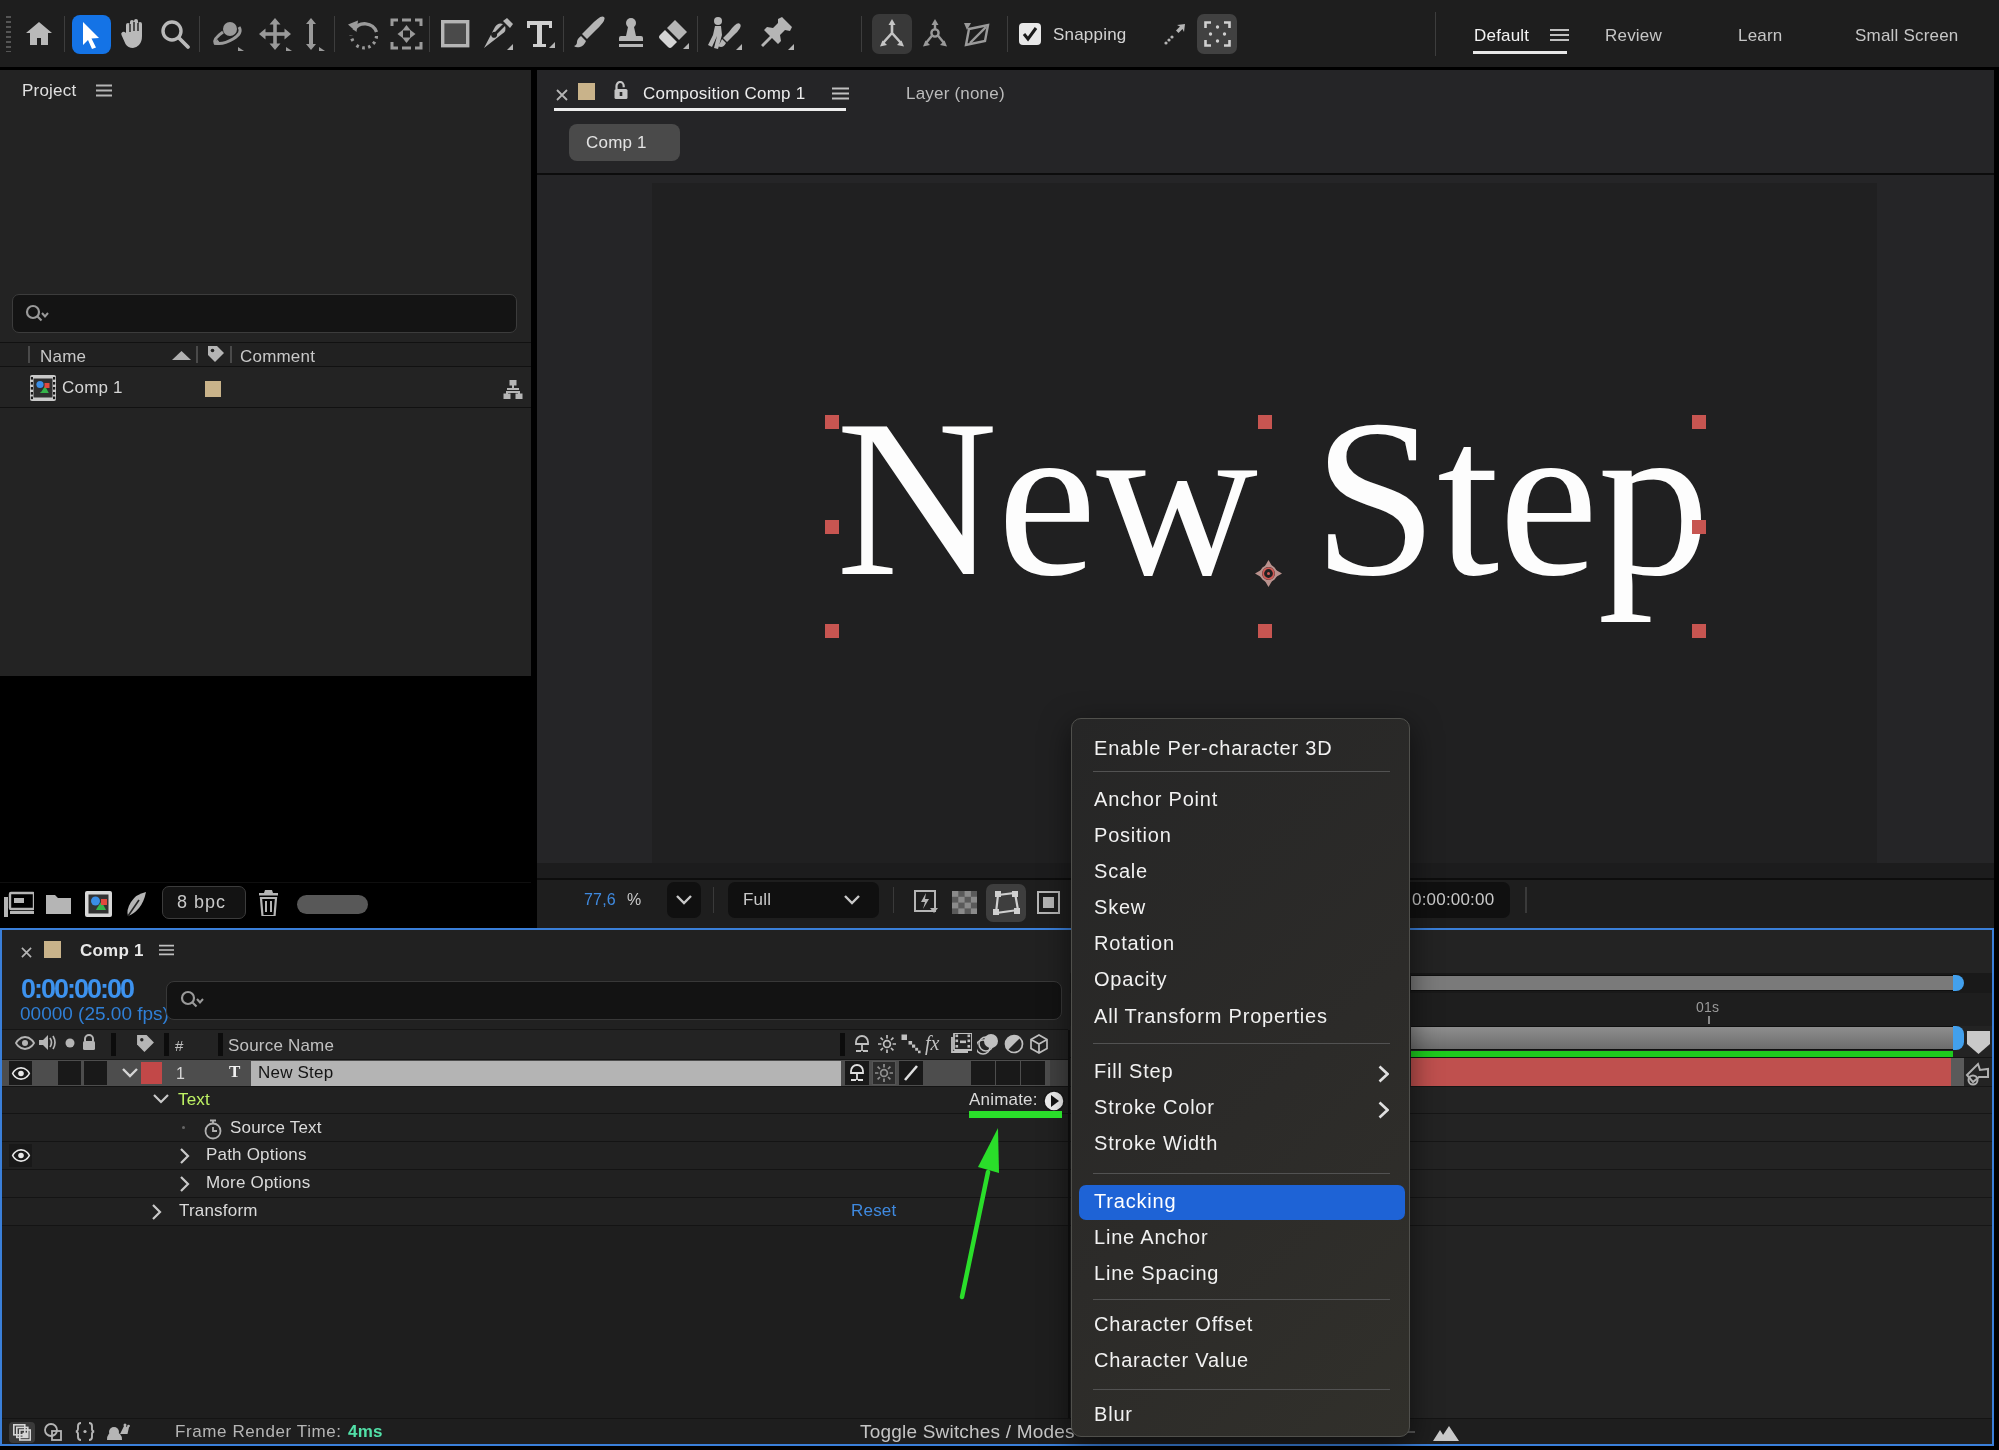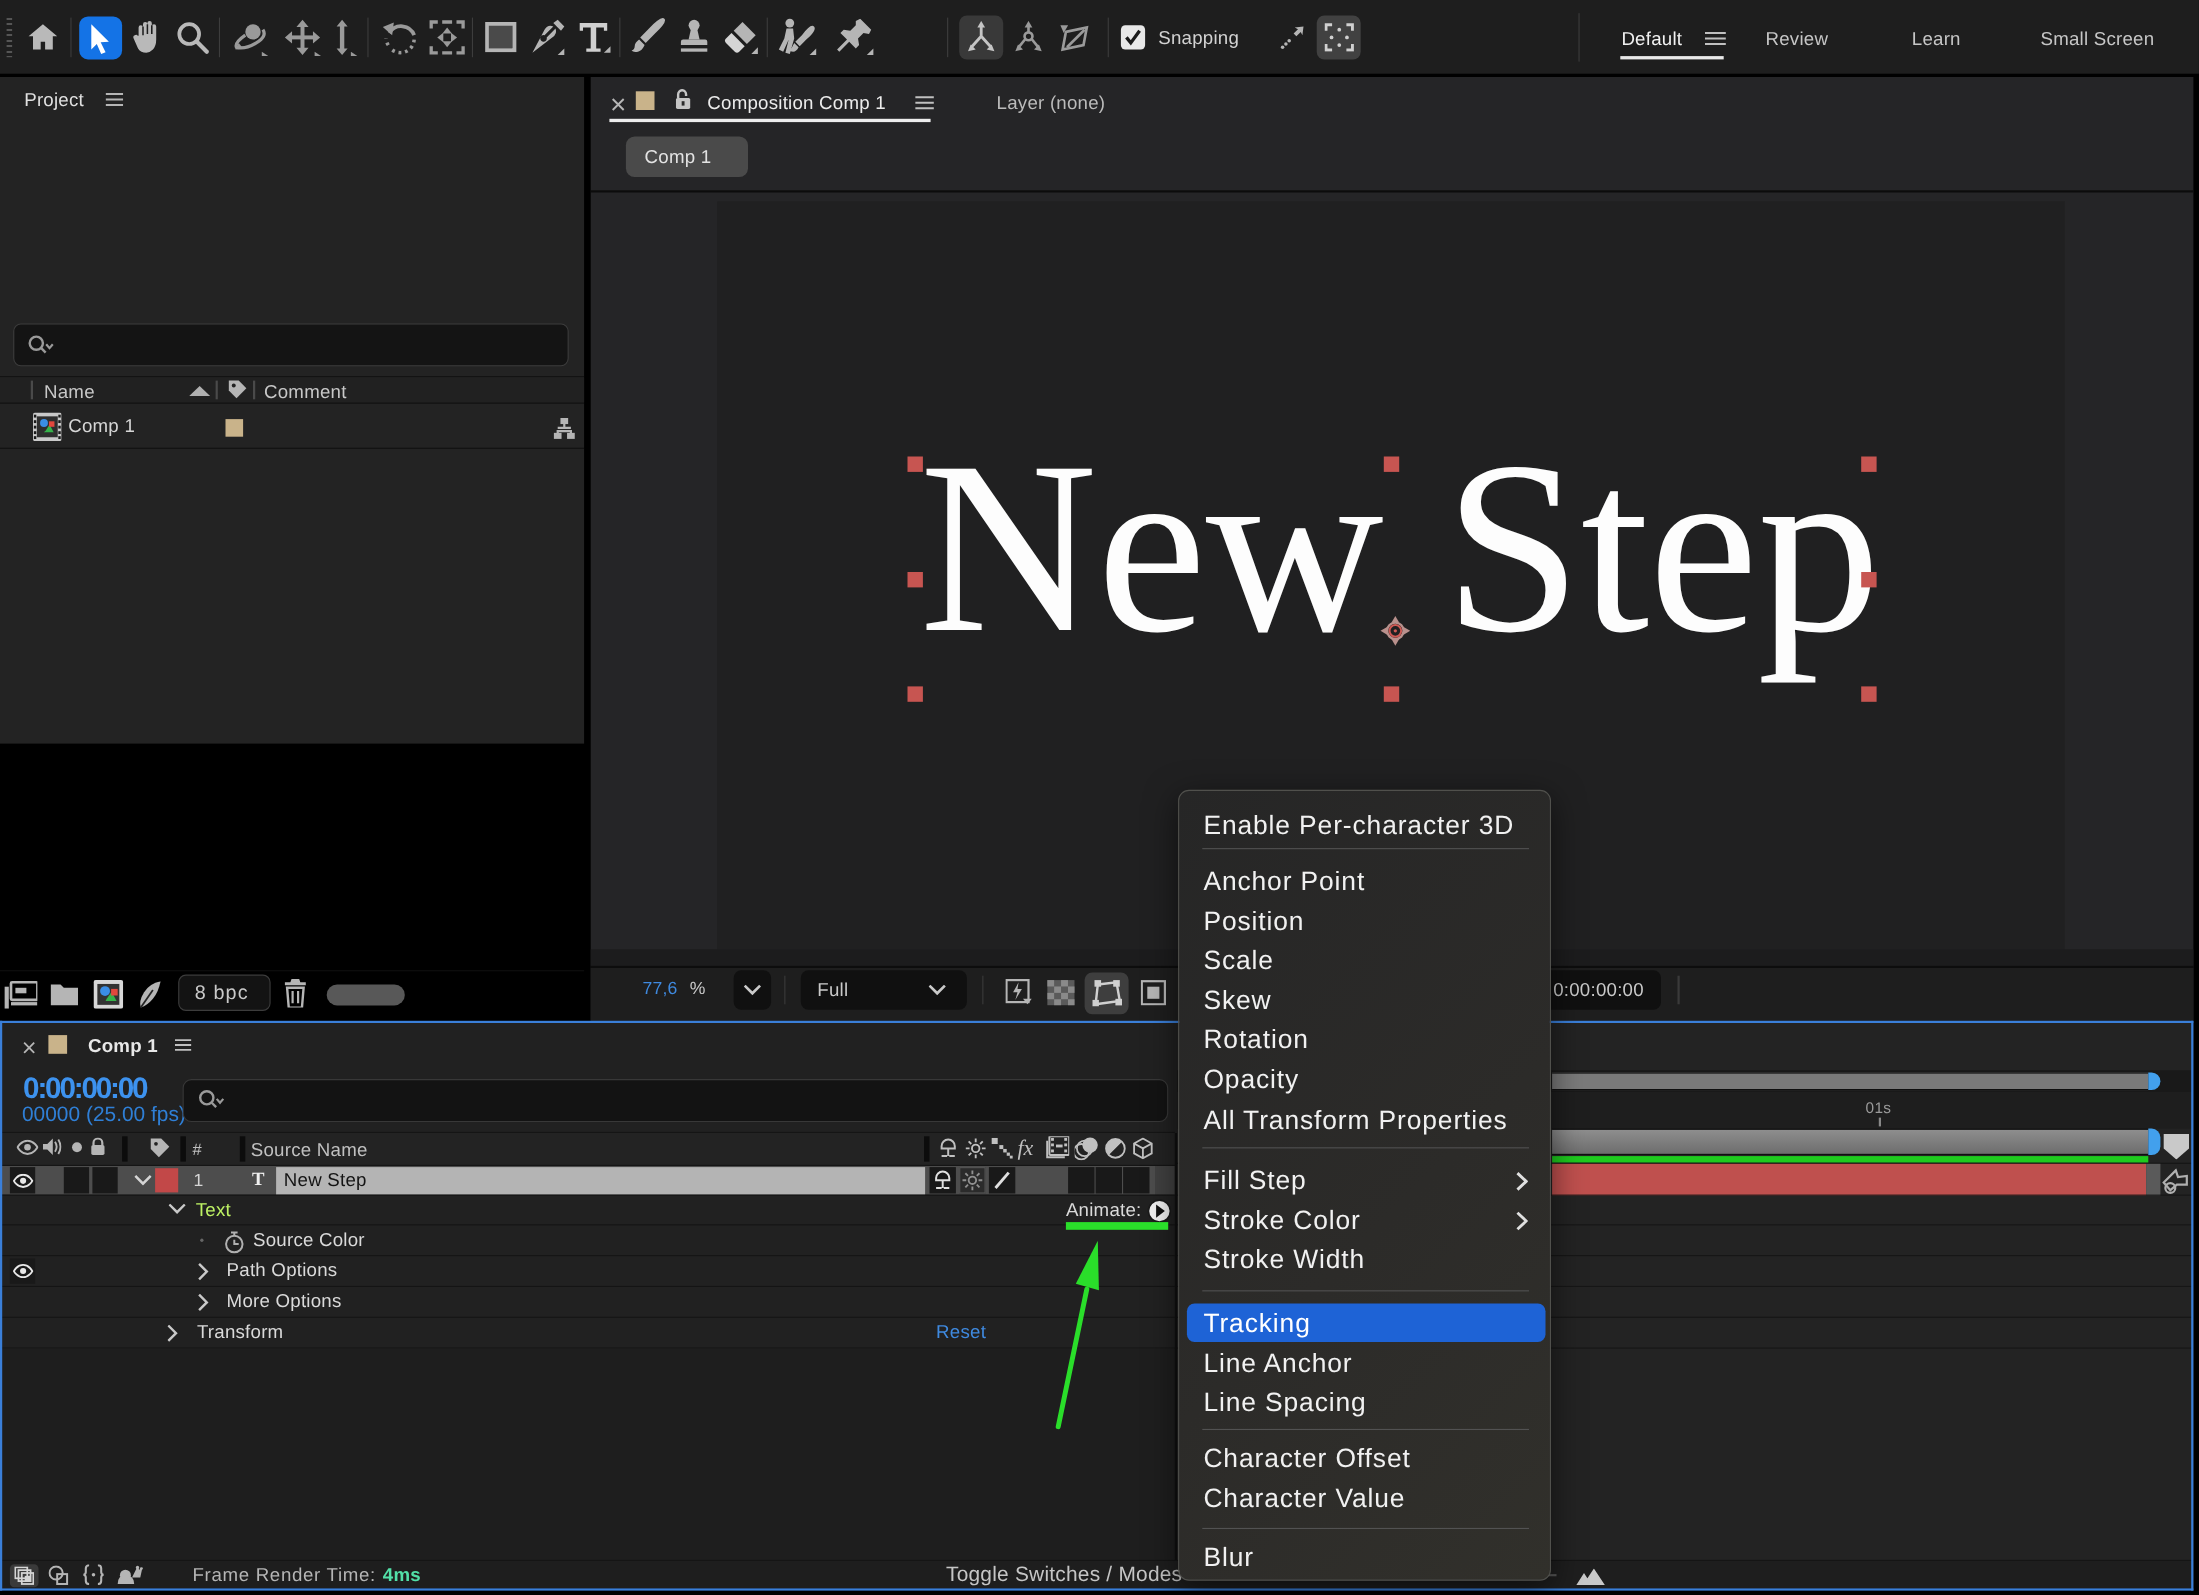--- a/index.html
+++ b/index.html
@@ -1,20 +1,20 @@
 <!DOCTYPE html>
 <html><head><meta charset="utf-8">
 <style>
 *{margin:0;padding:0;box-sizing:border-box}
 html,body{width:1999px;height:1450px;background:#000;font-family:"Liberation Sans",sans-serif;overflow:hidden}
 body{position:relative}
 .a{position:absolute}
 .t{color:#cfcfcf;font-size:17px;letter-spacing:0.2px;white-space:nowrap}
 svg{display:block}
-.mi{position:absolute;left:22px;font-size:24px;letter-spacing:0.8px;color:#f1f1f1;white-space:nowrap;margin-top:-3px}
+.mi{position:absolute;left:22px;font-size:20px;letter-spacing:0.8px;color:#f1f1f1;white-space:nowrap;margin-top:-3px}
 .ms{position:absolute;left:21px;width:297px;height:1px;background:#525252}
 </style></head>
 <body>
 
 <div class="a" id="toolbar" style="left:0;top:0;width:1999px;height:67px;background:#1e1e1e">
 
   <div class="a" style="left:6px;top:16px;width:5px;height:36px;background:repeating-linear-gradient(#555 0 2px,transparent 2px 5px)"></div>
 
   <svg class="a" style="left:24px;top:19px" width="30" height="30" viewBox="0 0 30 30">
       <path d="M15 3 L28 14 h-4 v12 h-7 v-7 h-4 v7 H6 V14 H2 Z" fill="#b9b9b9"></path>
@@ -542,21 +542,21 @@
       <circle cx="11" cy="11" r="10" fill="#f0f0f0" stroke="#1a1a1a" stroke-width="1.5"></circle>
       <path d="M8 5 l8 6 -8 6 z" fill="#111"></path>
     </svg>
   <div class="a" style="left:969px;top:181px;width:93px;height:7px;background:#2ade2a;z-index:3"></div>
   <div class="a" style="left:0;top:183px;width:1068px;height:1px;background:#141414"></div>
   <div class="a" style="left:182px;top:196px;width:3px;height:3px;background:#666;border-radius:50%"></div>
     <svg class="a" style="left:203px;top:189px" width="20" height="21" viewBox="0 0 20 21">
       <circle cx="10" cy="12" r="7.5" fill="none" stroke="#b0b0b0" stroke-width="1.8"></circle>
       <path d="M7 1.5 h6 M10 1.5 v3 M10 8 v4 h4" stroke="#b0b0b0" stroke-width="1.8" fill="none"></path>
     </svg>
-  <div class="t a" style="left:230px;top:188px;color:#dadada">Source Color</div>
+  <div class="t a" style="left:230px;top:188px;color:#dadada">Source Text</div>
   <div class="a" style="left:0;top:211px;width:1068px;height:1px;background:#141414"></div>
   <div class="a" style="left:9px;top:214px;width:23px;height:23px;background:#191919"></div>
   <svg class="a" style="left:11px;top:219px" width="20" height="13" viewBox="0 0 20 14">
       <path d="M10 1 C 4 1 1 7 1 7 s3 6 9 6 9-6 9-6 -3-6 -9-6z" fill="none" stroke="#e8e8e8" stroke-width="1.8"></path>
       <circle cx="10" cy="7" r="3" fill="#e8e8e8"></circle>
     </svg>
   <svg class="a" style="left:180px;top:218px" width="10" height="16" viewBox="0 0 10 16">
       <path d="M1 1 l7 7 -7 7" fill="none" stroke="#c9c9c9" stroke-width="2.2"></path>
     </svg>
   <div class="t a" style="left:206px;top:215px;color:#dadada">Path Options</div>

